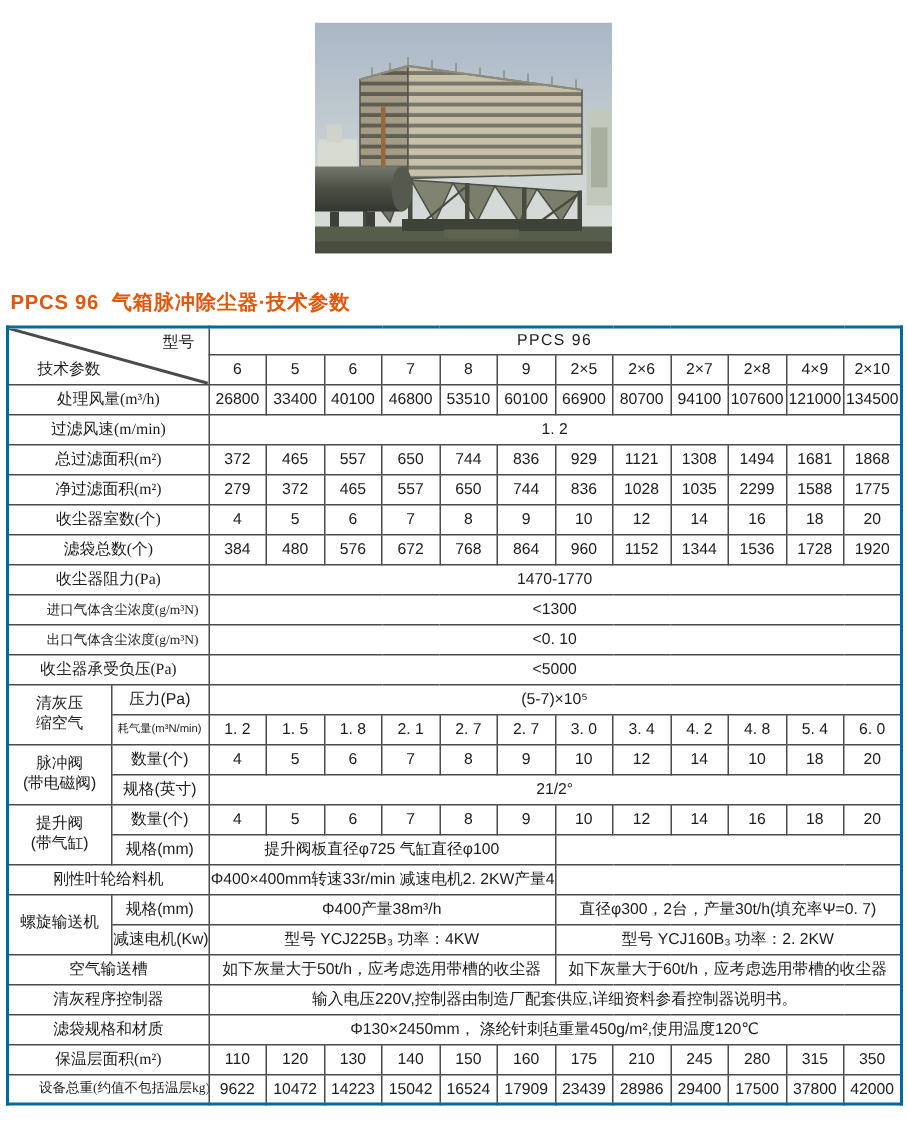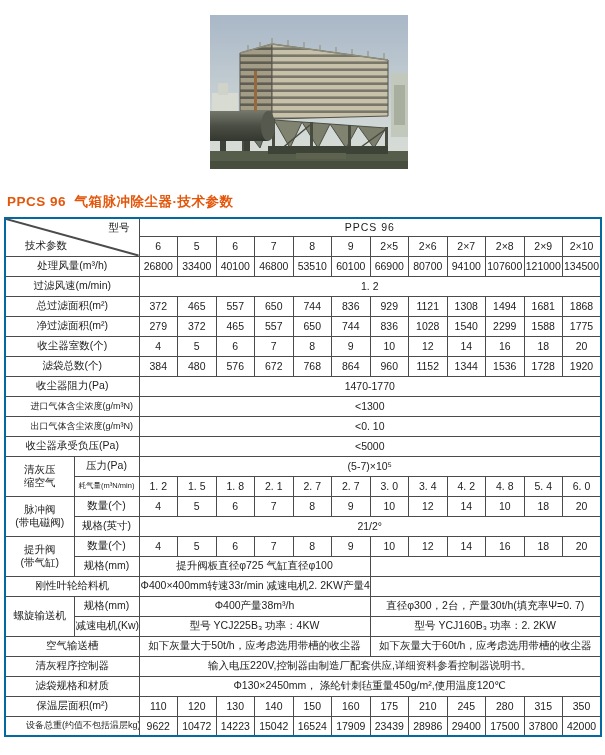--- a/index.html
+++ b/index.html
@@ -34,21 +34,21 @@
     height: 20px;
     padding: 0 1px;
     overflow: hidden; white-space: nowrap;
   }
   td.corner { position: relative; padding: 0; }
   td.corner svg.diag { position: absolute; left: 0; top: 0; width: 100%; height: 100%; }
   .corner-top { position: absolute; top: 2px; right: 9px; font-size: 10.5px; }
   .corner-bottom { position: absolute; bottom: 3px; left: 7px; font-size: 10.5px; margin-left: 12px; }
   tr.series-row td.series-cell { height: 18px; letter-spacing: 1px; text-align: center; }
   td.model-cell { font-size: 10.5px; }
-  td.label-cell { font-size: 10px; }
+  td.label-cell { font-size: 10px; font-family: Liberation Serif, serif; }
   td.label-cell.small { font-size: 9px; padding-left: 20px; }
   td.group-cell { font-size: 10px; line-height: 1.25; }
   td.sub-cell { font-size: 9.5px; margin-top: 30px; }
   td.sub-cell.small { font-size: 7.5px; }
   td.data-cell { font-size: 10px; }
   td.span-cell { font-size: 10.5px; }
   td.half-cell { font-size: 9.5px; }
 </style>
 </head>
 <body>
@@ -163,21 +163,21 @@
         <td class="model-cell">6</td>
         <td class="model-cell">5</td>
         <td class="model-cell">6</td>
         <td class="model-cell">7</td>
         <td class="model-cell">8</td>
         <td class="model-cell">9</td>
         <td class="model-cell">2×5</td>
         <td class="model-cell">2×6</td>
         <td class="model-cell">2×7</td>
         <td class="model-cell">2×8</td>
-        <td class="model-cell">2×9</td>
+        <td class="model-cell">4×9</td>
         <td class="model-cell">2×10</td>
       </tr>
   <tr>
         <td class="label-cell" colspan="2">处理风量(m³/h)</td>
         <td class="data-cell">26800</td>
         <td class="data-cell">33400</td>
         <td class="data-cell">40100</td>
         <td class="data-cell">46800</td>
         <td class="data-cell">53510</td>
         <td class="data-cell">60100</td>
@@ -210,21 +210,21 @@
       <tr>
         <td class="label-cell" colspan="2">净过滤面积(m²)</td>
         <td class="data-cell">279</td>
         <td class="data-cell">372</td>
         <td class="data-cell">465</td>
         <td class="data-cell">557</td>
         <td class="data-cell">650</td>
         <td class="data-cell">744</td>
         <td class="data-cell">836</td>
         <td class="data-cell">1028</td>
-        <td class="data-cell">1540</td>
+        <td class="data-cell">1035</td>
         <td class="data-cell">2299</td>
         <td class="data-cell">1588</td>
         <td class="data-cell">1775</td>
       </tr>
       <tr>
         <td class="label-cell" colspan="2">收尘器室数(个)</td>
         <td class="data-cell">4</td>
         <td class="data-cell">5</td>
         <td class="data-cell">6</td>
         <td class="data-cell">7</td>

